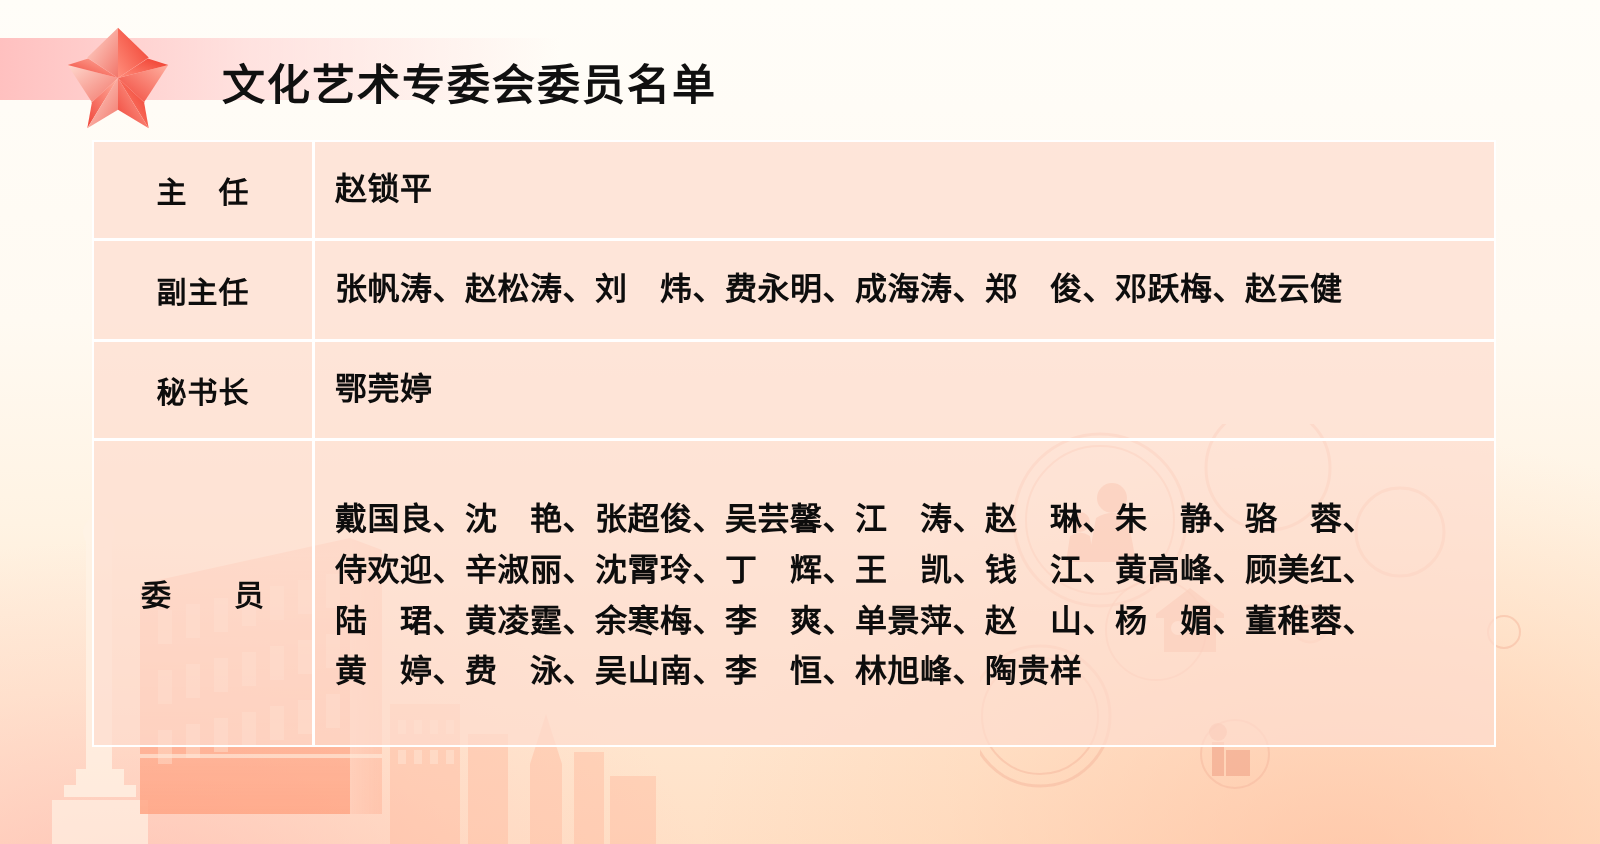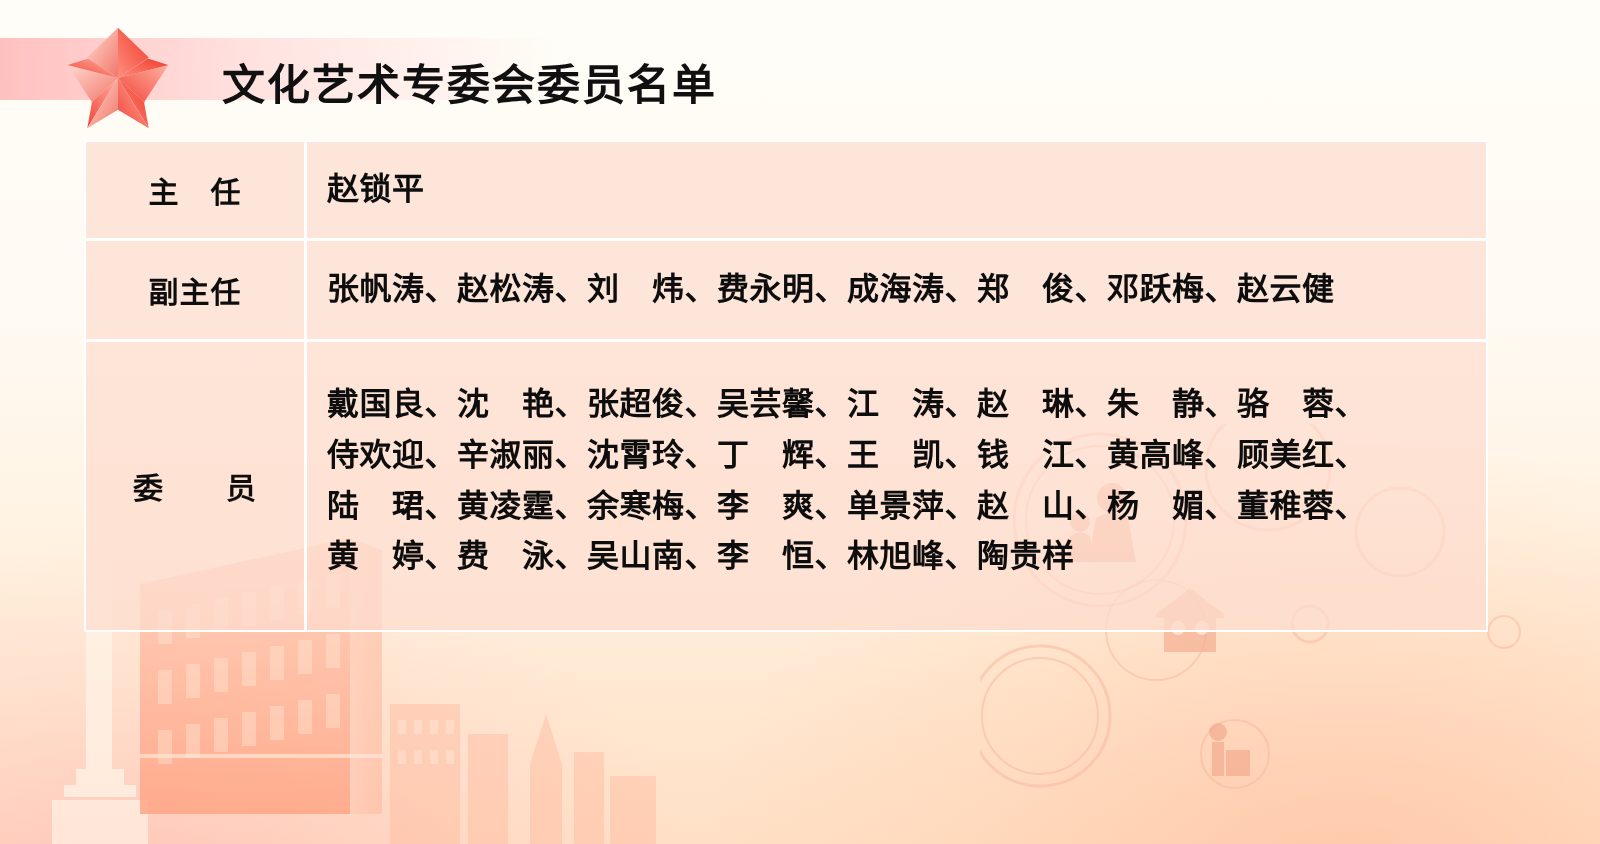--- a/index.html
+++ b/index.html
@@ -58,21 +58,21 @@
   }
   .logo-mark{width:62px;height:62px;flex:0 0 auto;}
   .logo-text{
     font-family:"DejaVu Sans","Liberation Sans",sans-serif;
     font-weight:bold;font-size:40px;color:#0c0c0c;letter-spacing:1px;
     white-space:nowrap;
   }
 
   
   .tbl-wrap{
-    position:absolute;left:84px;top:140px;width:1404px;
+    position:absolute;left:92px;top:140px;width:1404px;
   }
   table.roster{
     width:100%;border-collapse:separate;border-spacing:0;
     background:rgba(255,255,255,0);
     border:2px solid #ffffff;
   }
   table.roster td{
     background:rgba(253,221,206,.72);
     border-right:3px solid #ffffff;
     border-bottom:3px solid #ffffff;
@@ -97,21 +97,21 @@
     font-size:32px;
     color:#0d0d0d;
     padding:6px 14px 6px 20px;
     line-height:1.55;
     letter-spacing:.5px;
     font-weight:bold;
   }
   tr.r-short td{height:84px;}
   tr.r-tall td{height:86px;margin-top:28px;}
   tr.r-members td{height:278px;}
-  tr.r-members td.val{padding-top:0;padding-bottom:10px;}
+  tr.r-members td.val{padding-top:16px;padding-bottom:10px;}
   .mline{display:block;white-space:nowrap;margin:1px 0;}
 </style>
 </head>
 <body>
 
 <div class="slide">
 
   <svg class="city" viewBox="0 0 720 330" preserveAspectRatio="none" aria-hidden="true">
     <defs>
       <linearGradient id="cg" x1="0" y1="0" x2="0" y2="1">
@@ -259,20 +259,26 @@
           <td class="val">
             <span class="mline">赵锁平</span>
           </td>
         </tr>
         <tr class="r-tall">
           <td class="lbl">副主任</td>
           <td class="val">
             <span class="mline">张帆涛、赵松涛、刘　炜、费永明、成海涛、郑　俊、邓跃梅、赵云健</span>
           </td>
         </tr>
+        <tr class="r-short">
+          <td class="lbl">秘书长</td>
+          <td class="val">
+            <span class="mline">鄂莞婷</span>
+          </td>
+        </tr>
         <tr class="r-members">
           <td class="lbl">委　　员</td>
           <td class="val">
             <span class="mline">戴国良、沈　艳、张超俊、吴芸馨、江　涛、赵　琳、朱　静、骆　蓉、</span>
             <span class="mline">侍欢迎、辛淑丽、沈霄玲、丁　辉、王　凯、钱　江、黄高峰、顾美红、</span>
             <span class="mline">陆　珺、黄凌霆、余寒梅、李　爽、单景萍、赵　山、杨　媚、董稚蓉、</span>
             <span class="mline">黄　婷、费　泳、吴山南、李　恒、林旭峰、陶贵样</span>
           </td>
         </tr>
       </tbody>

